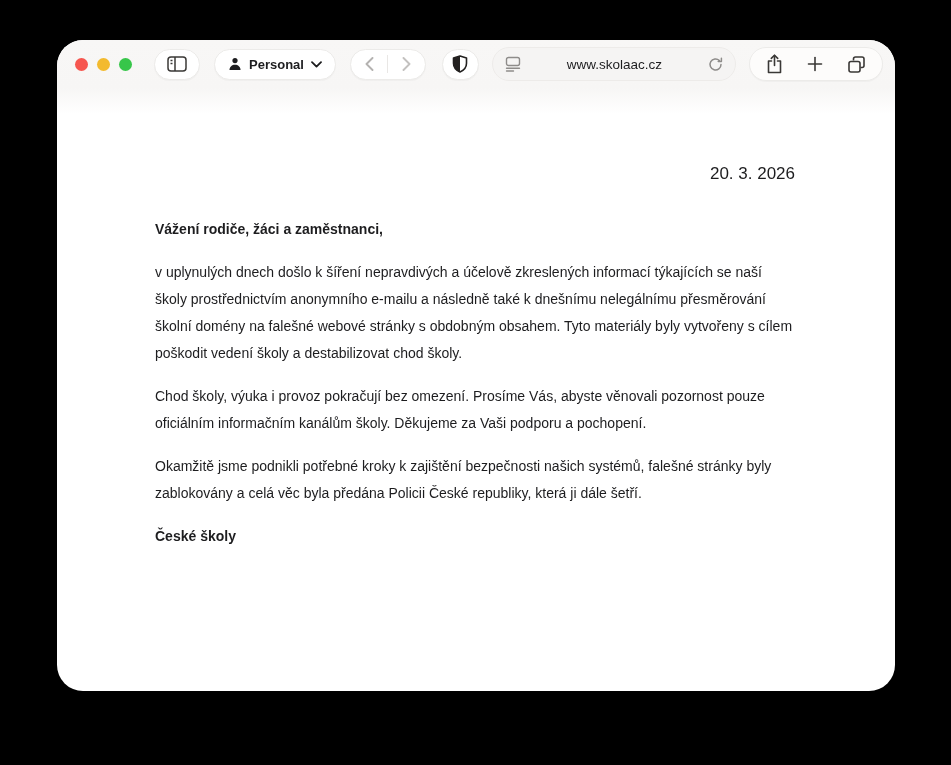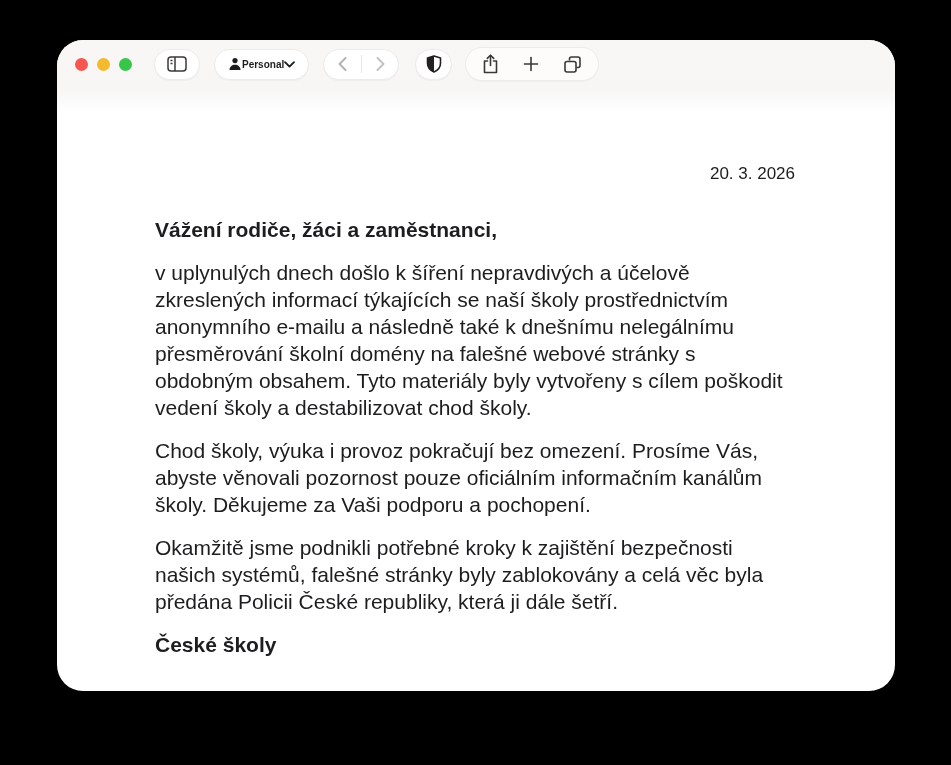--- a/index.html
+++ b/index.html
@@ -23,38 +23,38 @@
   }
   .toolbar-fade { height:26px; background:linear-gradient(#f7f6f5,#ffffff); }
   .traffic { display:flex; align-items:center; gap:9px; }
   .tl { width:13px; height:13px; border-radius:50%; }
   .chip {
     background:#fff; border:1px solid #ecebe9; border-radius:999px;
     height:31px; display:flex; align-items:center; justify-content:center;
     box-shadow:0 1px 1px rgba(0,0,0,.03);
   }
   .chip-sidebar { width:46px; margin-left:22px; }
-  .chip-profile { margin-left:14px; padding:0 13px; font-size:10px; font-weight:600; color:#1d1d1f; }
+  .chip-profile { margin-left:14px; padding:0 13px; gap:7px; font-size:13px; font-weight:600; color:#1d1d1f; }
   .chip-nav { margin-left:14px; width:76px; }
   .chip-nav .half { flex:1; display:flex; align-items:center; justify-content:center; height:100%; }
   .chip-nav .sep { width:1px; height:18px; background:#e9e7e5; }
   .chip-shield { width:37px; margin-left:16px; }
   .urlbar {
     flex:1; margin-left:13px; height:34px;
     background:#f5f4f3; border:1px solid #edebe9; border-radius:999px;
     display:flex; align-items:center; padding:0 12px;
   }
   .urlbar .url-text { flex:1; text-align:center; font-size:13.5px; color:#1d1d1f; }
   .chip-actions { margin-left:13px; height:34px; padding:0 16px; gap:24px; background:#fdfcfb; }
   .iconbtn { display:flex; align-items:center; justify-content:center; }
   svg { display:block; }
   
   .content { padding:50px 100px 0 98px; color:#1d1d1f; }
   .dateline { text-align:right; font-size:17px; margin-bottom:32px; }
-  .letter { font-size:21px; line-height:27px; }
+  .letter { font-size:14px; line-height:27px; }
   .letter .salutation { font-weight:700; margin-bottom:16px; }
   .letter p.para { margin-bottom:16px; }
   .letter .signoff { font-weight:700; }
 </style>
 </head>
 <body>
 
 <div class="window">
 
   <div class="toolbar">
@@ -107,20 +107,36 @@
 
     <div class="chip chip-shield">
       <span class="iconbtn">
         <svg width="16" height="18" viewBox="0 0 16 18" fill="none">
           <path d="M8 1 L14.5 3 V8.2 C14.5 12.6 11.8 15.3 8 17 C4.2 15.3 1.5 12.6 1.5 8.2 V3 Z" stroke="#232120" stroke-width="1.6" stroke-linejoin="round"></path>
           <path d="M8 1 L1.5 3 V8.2 C1.5 12.6 4.2 15.3 8 17 Z" fill="#232120"></path>
         </svg>
       </span>
     </div>
 
+    <div class="urlbar">
+      <span class="iconbtn">
+        <svg width="16" height="16" viewBox="0 0 16 16" fill="none" stroke="#8e8c8a" stroke-width="1.4" stroke-linecap="round">
+          <rect x="1.5" y="1.5" width="13" height="8" rx="2"></rect>
+          <line x1="1.5" y1="12.3" x2="14.5" y2="12.3"></line>
+          <line x1="1.5" y1="15" x2="8.5" y2="15"></line>
+        </svg>
+      </span>
+      <span class="url-text">www.skolaac.cz</span>
+      <span class="iconbtn">
+        <svg width="15" height="15" viewBox="0 0 15 15" fill="none" stroke="#8e8c8a" stroke-width="1.5" stroke-linecap="round" stroke-linejoin="round">
+          <path d="M13 7.5 a5.5 5.5 0 1 1 -1.6-3.9"></path>
+          <polyline points="13.4,1.2 13.4,4.4 10.2,4.4" fill="none"></polyline>
+        </svg>
+      </span>
+    </div>
 
     <div class="chip chip-actions">
       <span class="iconbtn">
         <svg width="17" height="20" viewBox="0 0 17 20" fill="none" stroke="#3a3836" stroke-width="1.6" stroke-linecap="round" stroke-linejoin="round">
           <path d="M5.5 7 H2.5 V18.5 H14.5 V7 H11.5"></path>
           <line x1="8.5" y1="1.6" x2="8.5" y2="11.5"></line>
           <polyline points="5.3,4.4 8.5,1.2 11.7,4.4"></polyline>
         </svg>
       </span>
       <span class="iconbtn">

